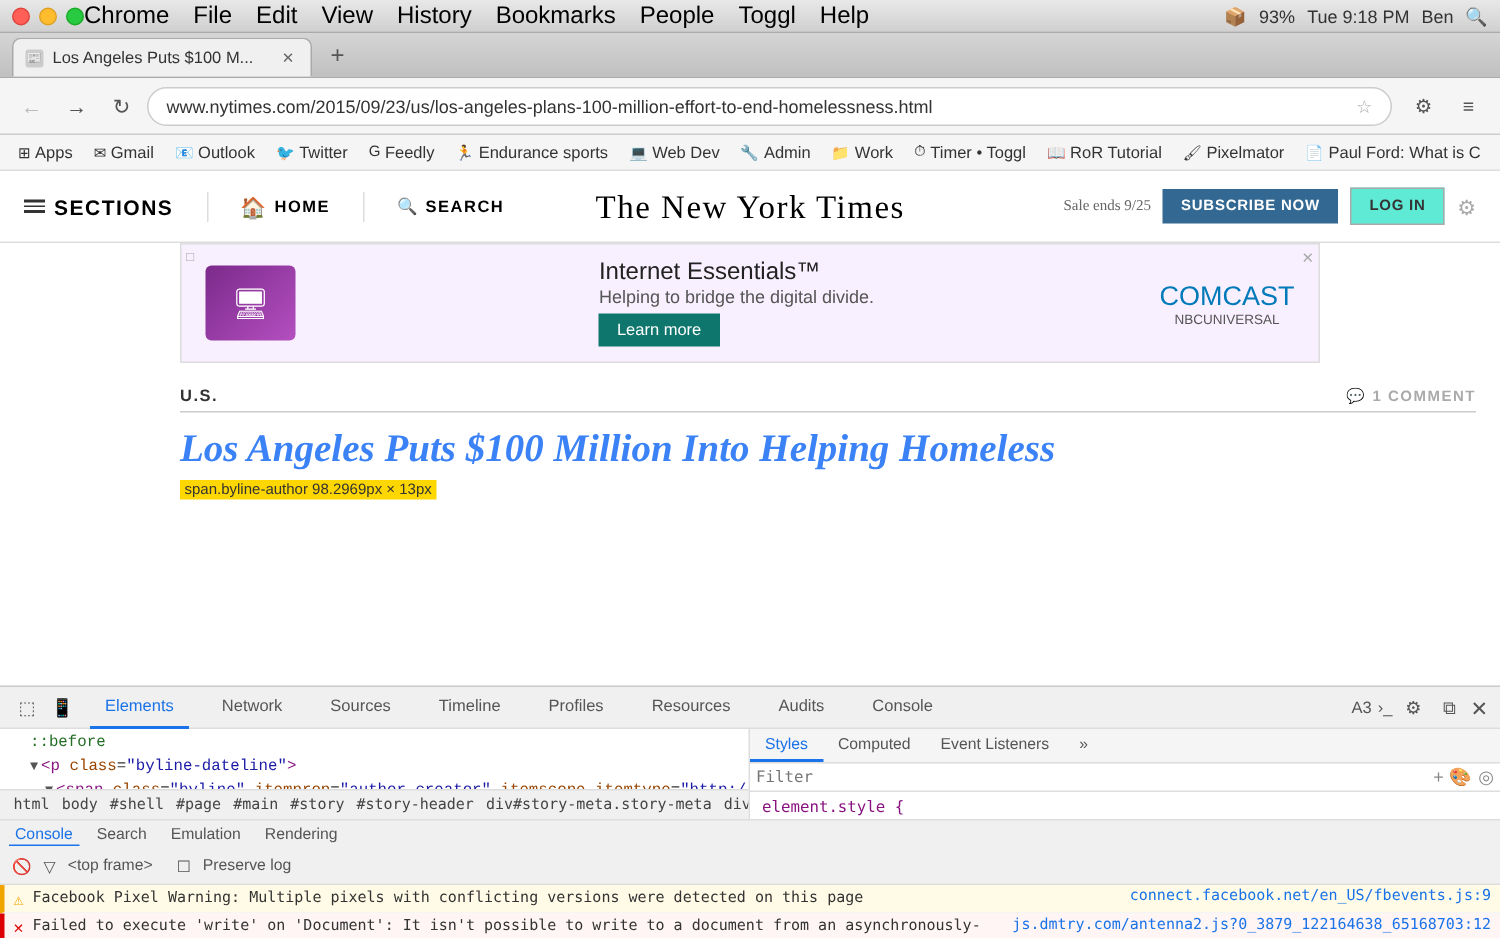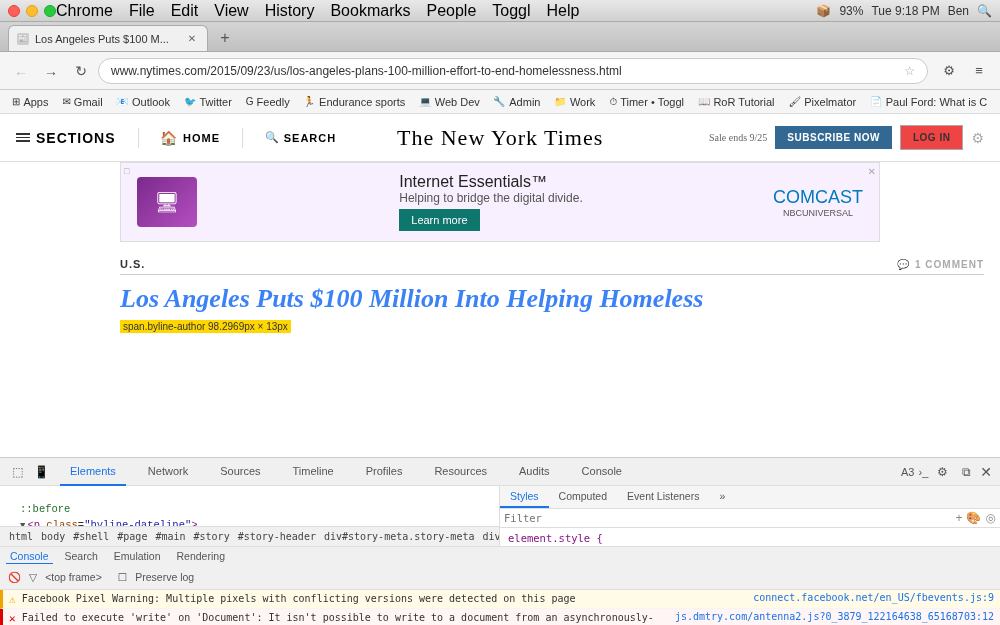--- a/index.html
+++ b/index.html
@@ -129,21 +129,21 @@
     }
     .nyt-sections { display: flex; align-items: center; gap: 6px; font-size: 14px; font-weight: 700; letter-spacing: 1px; text-transform: uppercase; cursor: pointer; }
     .hamburger { display: flex; flex-direction: column; gap: 2px; cursor: pointer; }
     .hamburger-line { width: 14px; height: 1.5px; background: #333; }
     .nyt-home { font-size: 11px; font-weight: 700; letter-spacing: 1px; cursor: pointer; display: flex; align-items: center; gap: 4px; }
     .nyt-home-icon { font-size: 14px; }
     .nyt-search { display: flex; align-items: center; gap: 4px; font-size: 11px; font-weight: 700; letter-spacing: 1px; cursor: pointer; }
     .nyt-logo { font-size: 22px; font-family: 'Times New Roman', Times, serif; margin: 0 auto; letter-spacing: 1px; }
     .nyt-header-right { display: flex; align-items: center; gap: 8px; margin-left: auto; }
     .subscribe-btn { background: #326891; color: white; font-size: 10px; font-weight: 700; padding: 6px 12px; letter-spacing: 0.5px; cursor: pointer; border: none; white-space: nowrap; }
-    .login-btn { border: 1px solid #aaa; color: #333; font-size: 10px; font-weight: 700; padding: 6px 12px; letter-spacing: 0.5px; cursor: pointer; background: #ef4444; white-space: nowrap; }
+    .login-btn { border: 1px solid #aaa; color: #333; font-size: 10px; font-weight: 700; padding: 6px 12px; letter-spacing: 0.5px; cursor: pointer; background: #5eead4; white-space: nowrap; }
     .settings-btn { color: #aaa; font-size: 14px; cursor: pointer; }
     .sale-text { font-size: 10px; color: #666; white-space: nowrap; font-family: Liberation Serif, serif; }
 
     
     .page-content {
       padding: 0 16px 0 120px;
       flex: 1;
       overflow: hidden;
     }
     .article-section { font-size: 11px; font-weight: 700; letter-spacing: 1px; text-transform: uppercase; padding: 8px 0 4px 0; color: #333; border-bottom: 1px solid #ccc; margin-bottom: 8px; display: flex; align-items: center; justify-content: space-between; }
@@ -212,21 +212,21 @@
       overflow: hidden;
       display: flex;
       flex-direction: column;
     }
     .devtools-html {
       flex: 1;
       overflow: hidden;
       font-family: 'Menlo', 'Monaco', 'Courier New', monospace;
       font-size: 10.5px;
       line-height: 1.5;
-      padding: 16px 0;
+      padding: 2px 0;
       background: white;
     }
     .html-line {
       padding: 0 4px 0 20px;
       white-space: nowrap;
       cursor: default;
       color: #333;
     }
     .tag { color: #881280; }
     .attr-name { color: #994500; }

